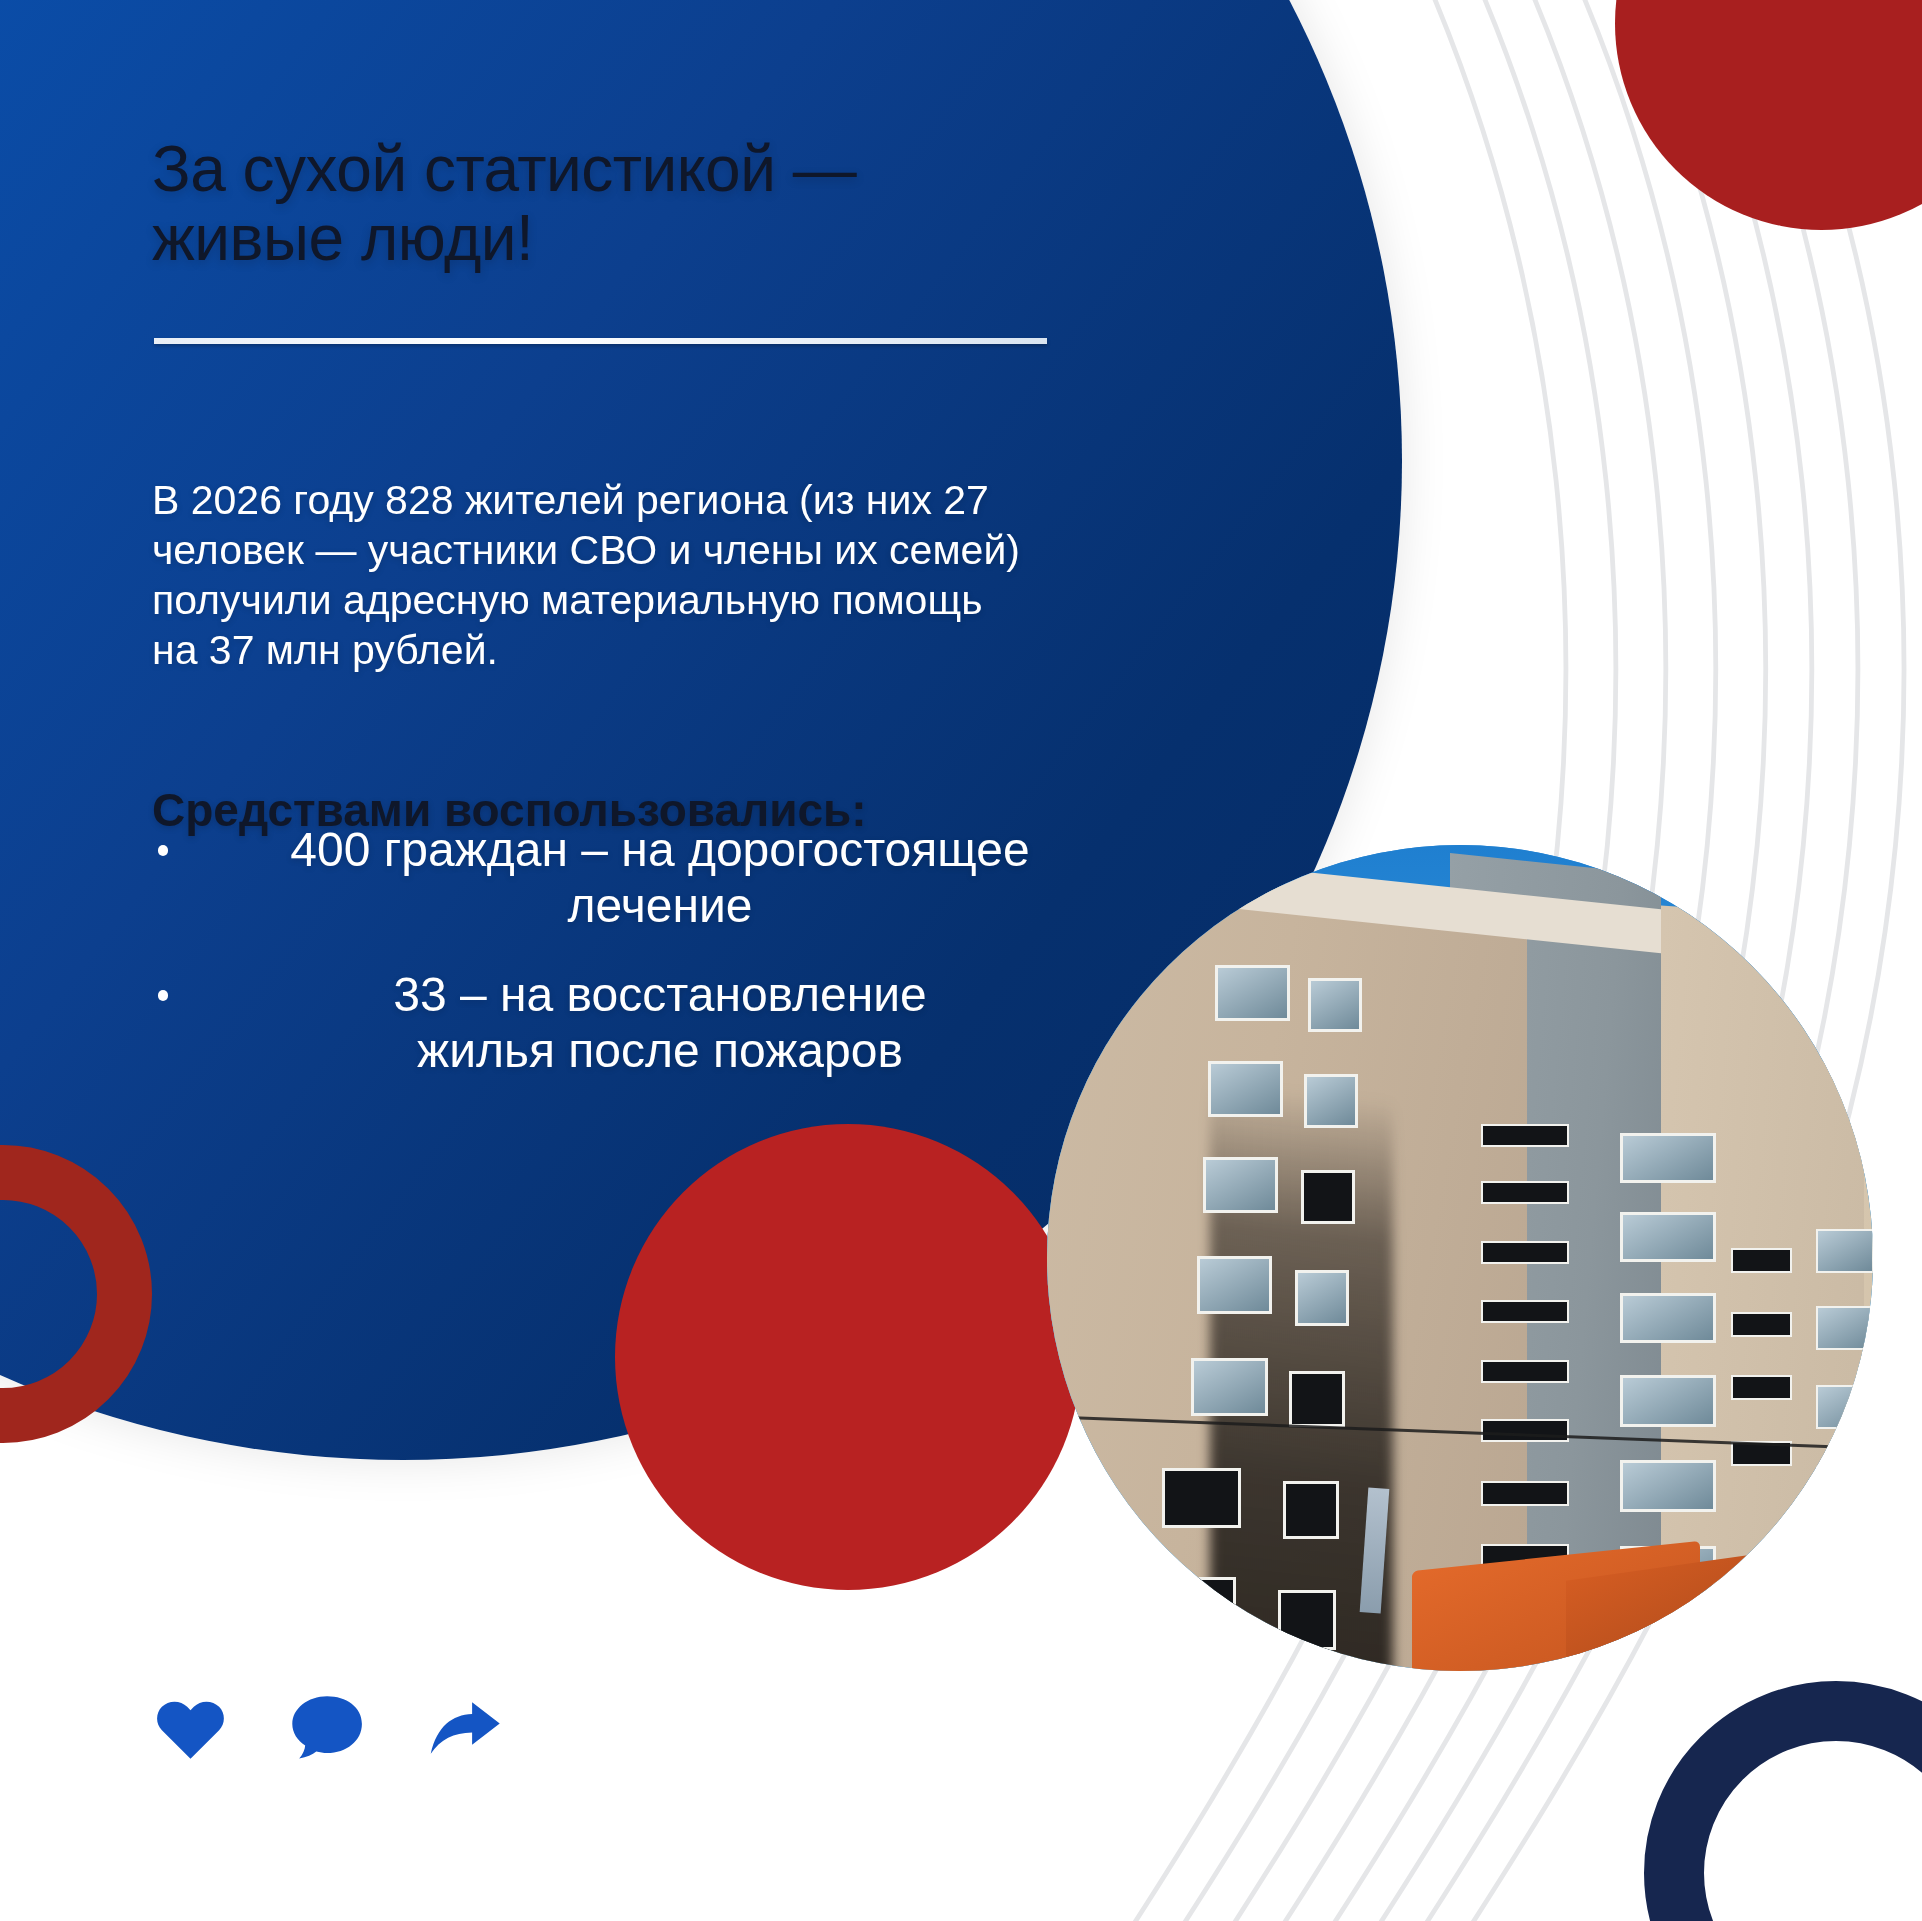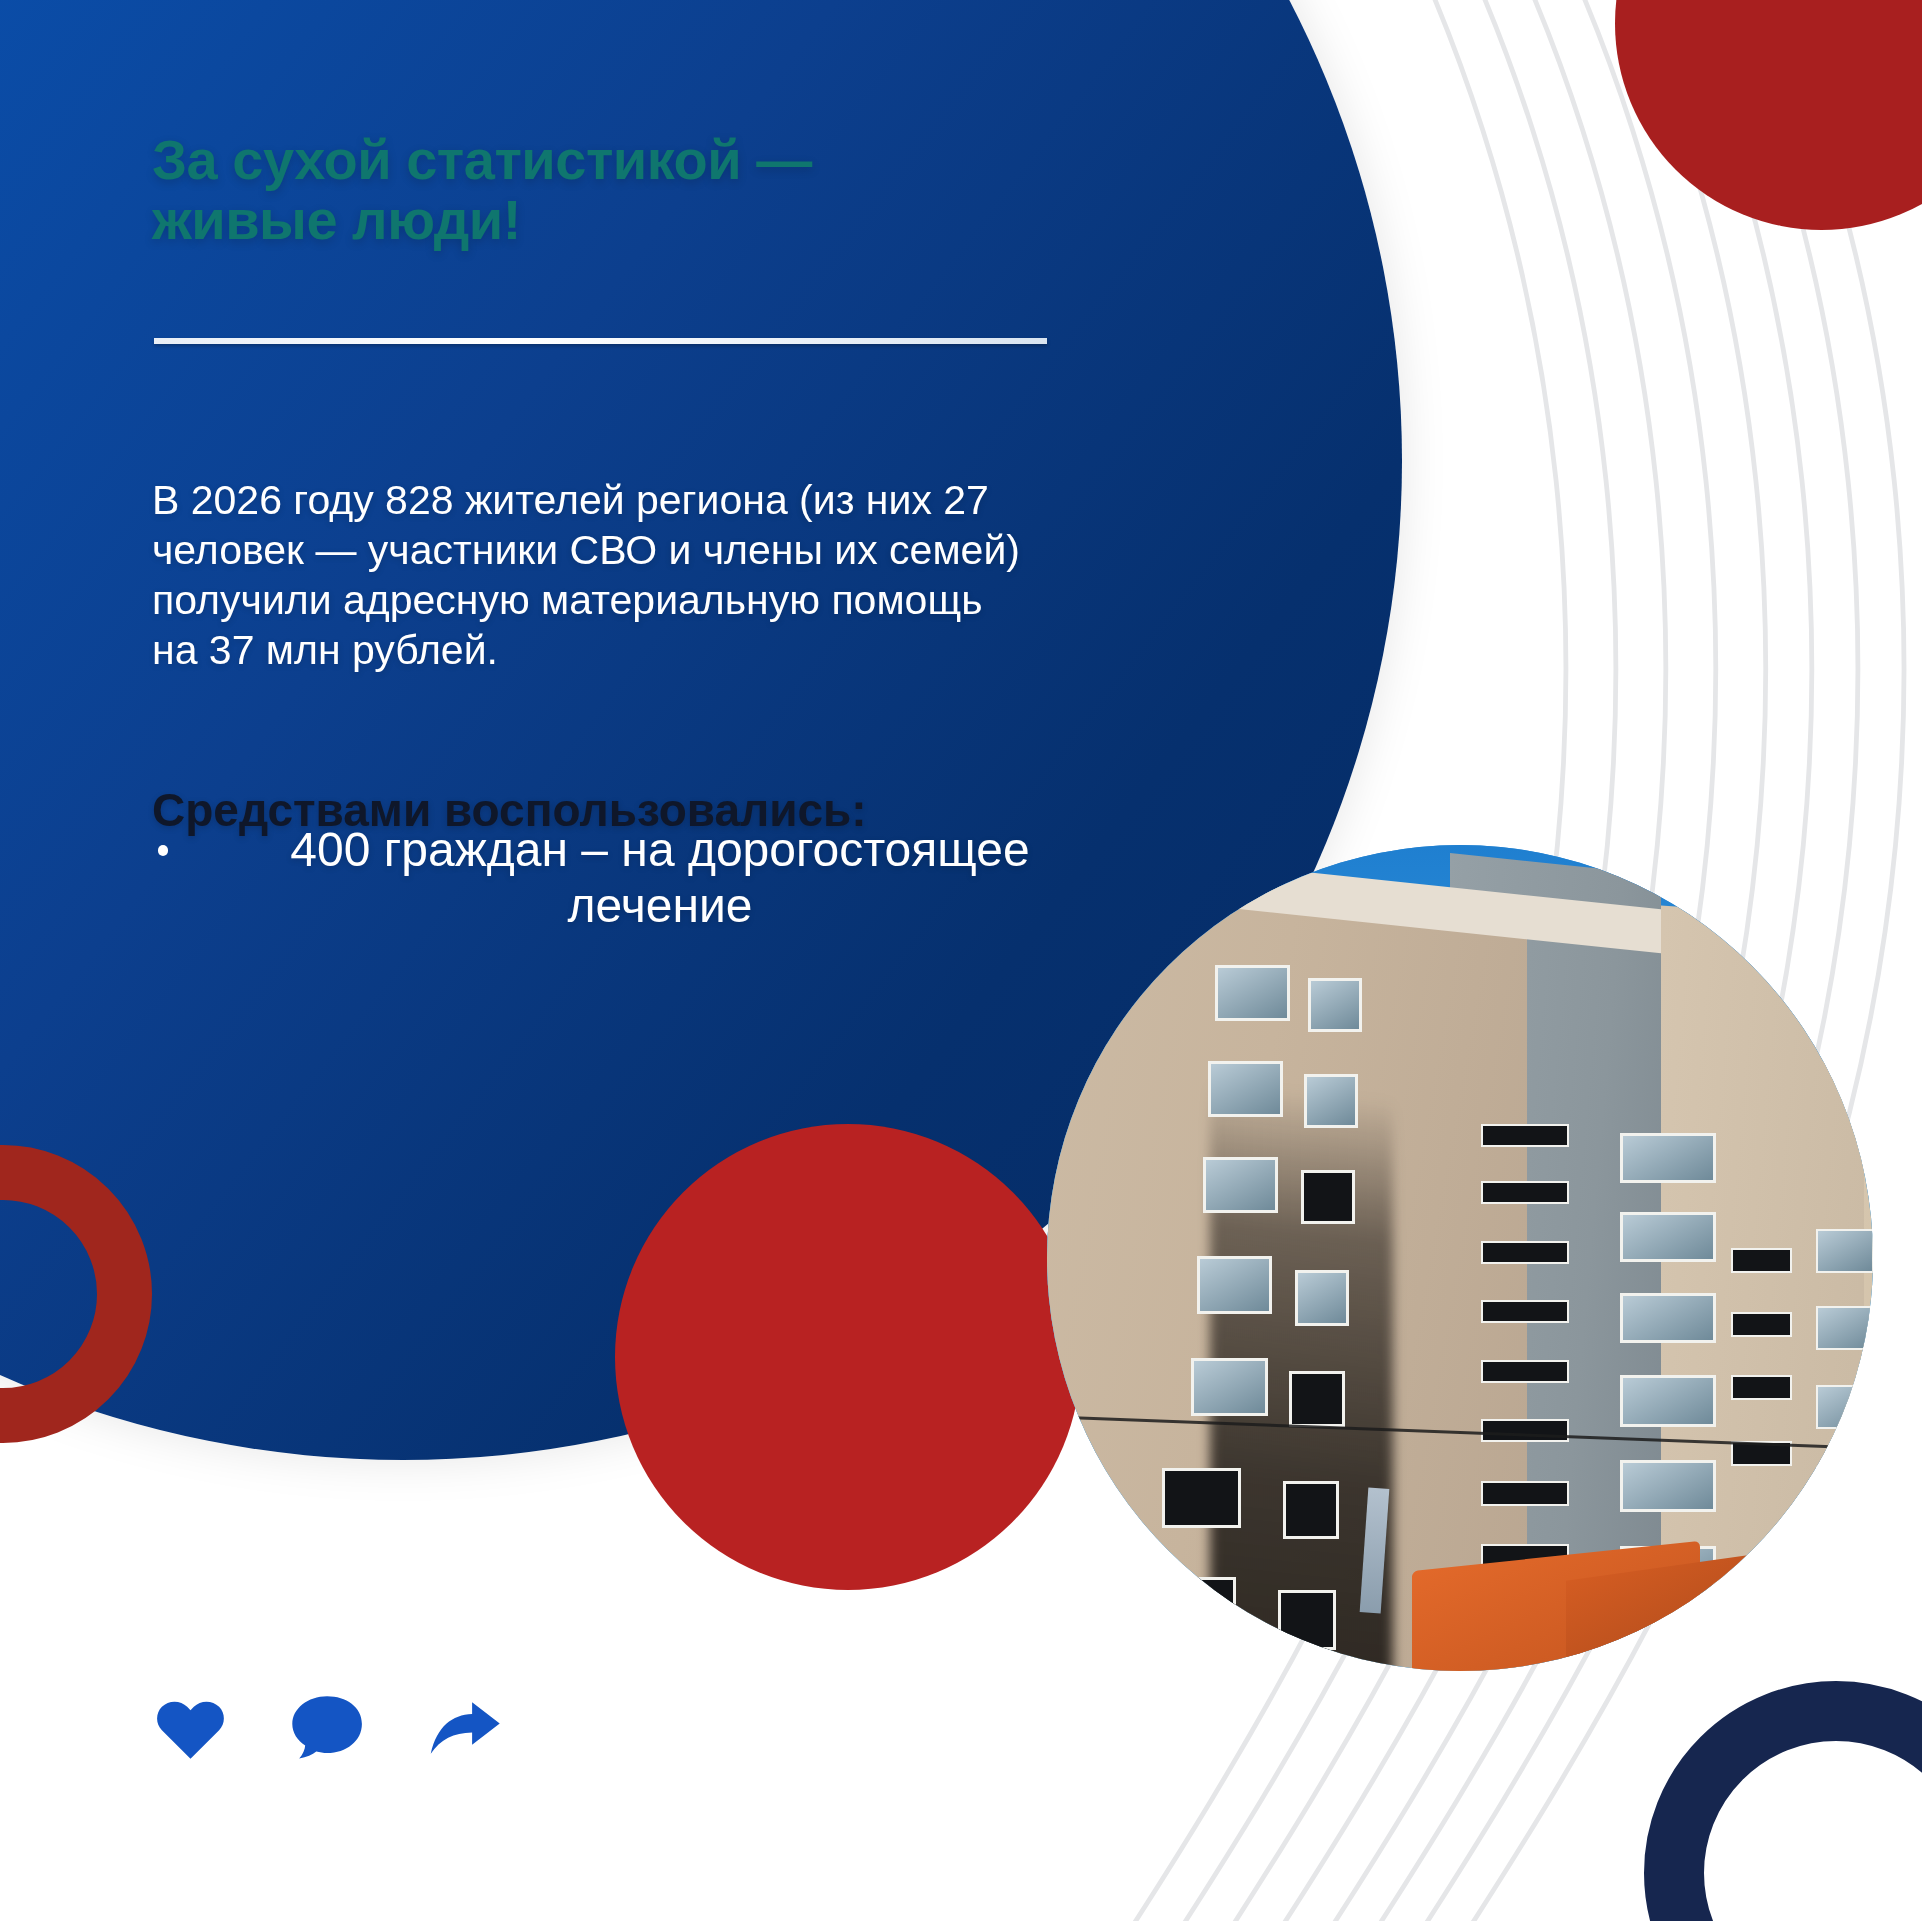--- a/index.html
+++ b/index.html
@@ -150,24 +150,24 @@
     background:linear-gradient(180deg,#b9c8d6,#8fa3b4);transform:rotate(4deg);opacity:.95;}
 
   
   #content{position:absolute;left:0;top:0;width:1191px;}
 
   #title{
     position:absolute;
     left:152px;
     top:92px;
     width:1018px;
-    color:#0f766e;
-    font-size:56px;
+    color:#0f172a;
+    font-size:64px;
     line-height:1.08;
-    font-weight:bold;
+    font-weight:normal;
     letter-spacing:-0.5px;
     text-shadow:0 2.9px 9.6px rgba(0,0,0,0.18);
     white-space:pre-line;
   }
 
   #title-rule{
     position:absolute;
     left:154px;
     top:338px;
     width:893px;
@@ -337,20 +337,22 @@
     <p id="lede">В 2026 году 828 жителей региона (из них 27
 человек — участники СВО и члены их семей)
 получили адресную материальную помощь
 на 37 млн рублей.</p>
 
     <h2 id="list-heading">Средствами воспользовались:</h2>
 
     <ul id="bullets">
       <li>400 граждан – на дорогостоящее
 лечение</li>
+      <li>33 – на восстановление
+жилья после пожаров</li>
     </ul>
   </div>
 
   <div id="social">
 
     <span class="ico" title="like">
       <svg width="73" height="67" viewBox="0 0 24 22" aria-hidden="true">
         <path fill="#1455c4" d="M12 21.3 2.6 11.9C.5 9.8.5 6.3 2.6 4.2a5.9 5.9 0 0 1 8.3 0l1.1 1.1 1.1-1.1a5.9 5.9 0 0 1 8.3 0c2.1 2.1 2.1 5.6 0 7.7L12 21.3z"></path>
       </svg>
     </span>

